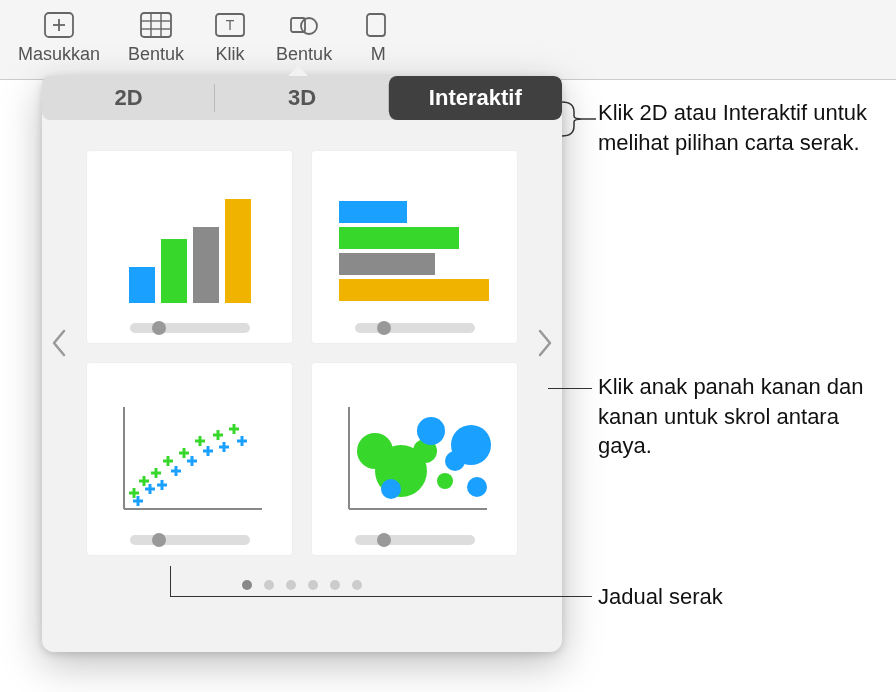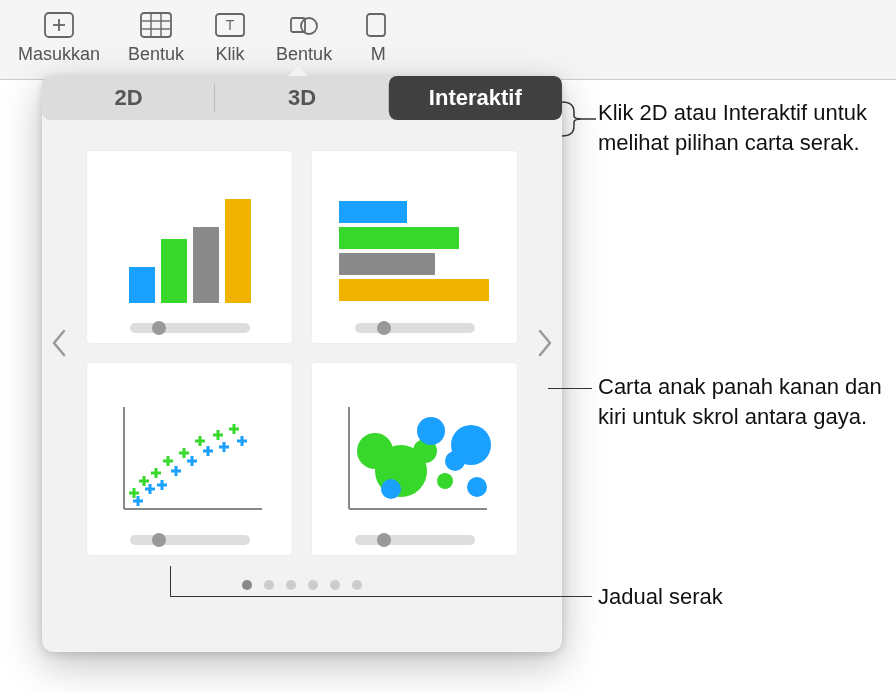--- a/index.html
+++ b/index.html
@@ -402,17 +402,17 @@
   </div>
 </div>
 
 <svg class="callout-brace" style="left:562px; top:96px;" width="34" height="46">
   <path d="M0 6 Q12 6 12 16 L12 20 Q12 23 20 23 Q12 23 12 26 L12 30 Q12 40 0 40" fill="none" stroke="#333" stroke-width="1.5"></path>
   <line x1="20" y1="23" x2="34" y2="23" stroke="#333" stroke-width="1.5"></line>
 </svg>
 <div class="callout" style="left:598px; top:98px;">Klik 2D atau Interaktif untuk melihat pilihan carta serak.</div>
 
 <div class="callout-line" style="left:548px; top:388px; width:44px;"></div>
-<div class="callout" style="left:598px; top:372px;">Carta anak panah kanan dan kiri untuk skrol antara gaya.</div>
+<div class="callout" style="left:598px; top:372px;">Klik anak panah kanan dan kanan untuk skrol antara gaya.</div>
 
 <div class="callout-line-v" style="left:170px; top:566px; height:30px;"></div>
 <div class="callout-line" style="left:170px; top:596px; width:422px;"></div>
 <div class="callout" style="left:598px; top:582px;">Jadual serak</div>
 
 </body></html>

